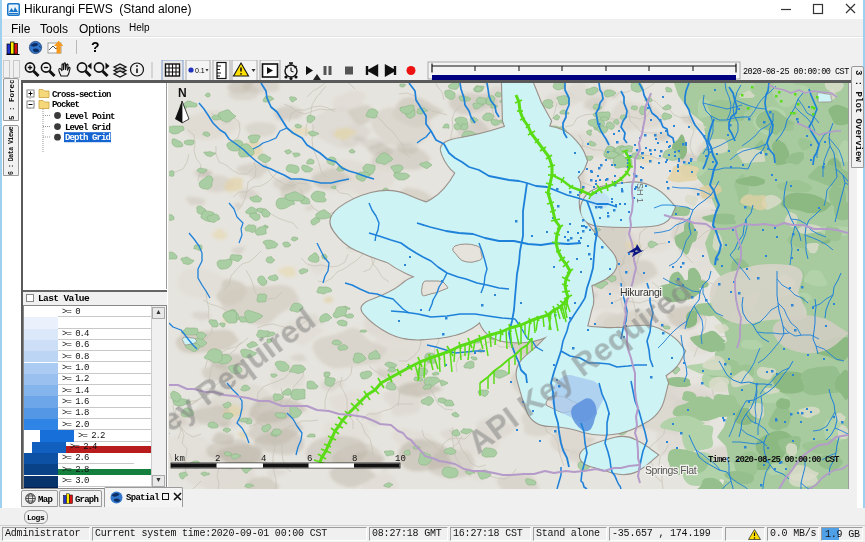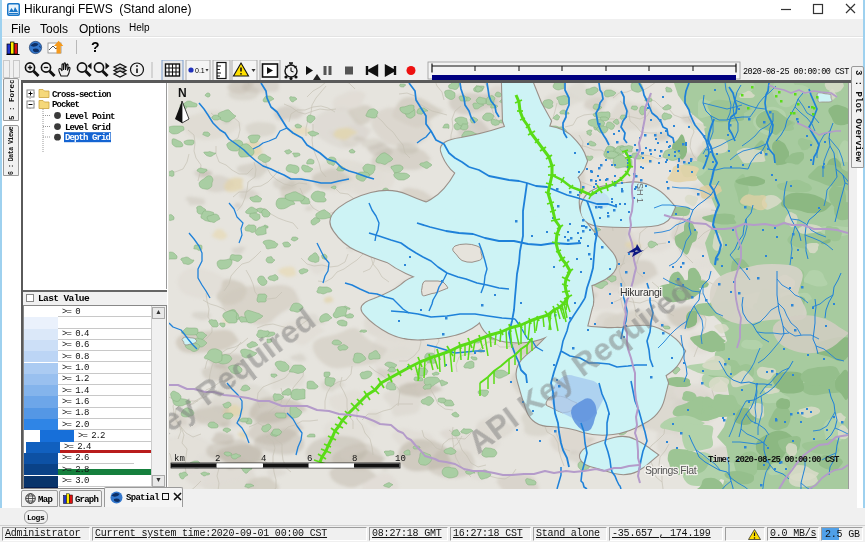--- a/index.html
+++ b/index.html
@@ -1,19 +1,19 @@
 <!DOCTYPE html>
 <html><head><meta charset="utf-8"><style>
 * { margin:0; padding:0; box-sizing:border-box; }
 html,body { width:865px; height:542px; overflow:hidden; background:#fff;
   font-family:"Liberation Sans",sans-serif; }
 .abs { position:absolute; }
 .cell { position:absolute; top:527px; height:14px; background:#f0f0f0;
   border:1px solid; border-color:#9d9d9d #fff #fff #9d9d9d;
-  font:10px "Liberation Mono",monospace; letter-spacing:-0.2px; color:#111; padding:0 0 0 2px; white-space:nowrap; overflow:hidden;text-decoration:underline;}
+  font:10px "Liberation Mono",monospace; letter-spacing:-0.2px; color:#111; padding:0 0 0 2px; white-space:nowrap; overflow:hidden;}
 .vtab { position:absolute; background:#f1f1f1; border:1px solid #9a9a9a; border-radius:2px 2px 0 0; overflow:hidden; }
 .vtxt { font:bold 9px "Liberation Mono",monospace; color:#111; white-space:nowrap; }
 </style></head>
 <body>
 
 <div class="abs" style="left:0;top:0;width:2px;height:542px;background:#9ed1ef"></div>
 <div class="abs" style="left:863px;top:0;width:2px;height:542px;background:#9ed1ef"></div>
 <div class="abs" style="left:0;top:540px;width:865px;height:2px;background:#9ed1ef"></div>
 
 <div class="abs" style="left:2px;top:0;width:861px;height:19px;background:#fff"></div>
@@ -263,21 +263,21 @@
         <div style="position:absolute;left:38px;top:0.5px;font:9px 'Liberation Mono',monospace;letter-spacing:-1px;color:#111">&gt;= 1.8</div>
       </div>
       <div style="position:absolute;left:0;top:113.0px;width:127px;height:11.3px;border-bottom:1px solid #c8c8c8;background:#fff">
         <div style="position:absolute;left:0;top:0;width:34px;height:11.3px;background:#2f85e6"></div>
         <div style="position:absolute;left:38px;top:0.5px;font:9px 'Liberation Mono',monospace;letter-spacing:-1px;color:#111">&gt;= 2.0</div>
       </div>
       <div style="position:absolute;left:16px;top:124.3px;width:127px;height:11.3px;border-bottom:1px solid #c8c8c8;background:#fff">
         <div style="position:absolute;left:0;top:0;width:34px;height:11.3px;background:#176fd9"></div>
         <div style="position:absolute;left:38px;top:0.5px;font:9px 'Liberation Mono',monospace;letter-spacing:-1px;color:#111">&gt;= 2.2</div>
       </div>
-      <div style="position:absolute;left:2px;top:135.6px;width:143px;height:11.3px;border-bottom:3px solid #b91c1c;background:#fff">
+      <div style="position:absolute;left:8px;top:135.6px;width:143px;height:11.3px;border-bottom:7px solid #b91c1c;background:#fff">
         <div style="position:absolute;left:0;top:0;width:34px;height:11.3px;background:#1160bf"></div>
         <div style="position:absolute;left:38px;top:0.5px;font:9px 'Liberation Mono',monospace;letter-spacing:-1px;color:#111">&gt;= 2.4</div>
       </div>
       <div style="position:absolute;left:0;top:146.9px;width:110px;height:11.3px;border-bottom:1px solid #c8c8c8;background:#fff">
         <div style="position:absolute;left:0;top:0;width:34px;height:11.3px;background:#0d51a4"></div>
         <div style="position:absolute;left:38px;top:0.5px;font:9px 'Liberation Mono',monospace;letter-spacing:-1px;color:#111">&gt;= 2.6</div>
       </div>
       <div style="position:absolute;left:0;top:158.2px;width:127px;height:11.3px;border-bottom:6px solid #15803d;background:#fff">
         <div style="position:absolute;left:0;top:0;width:34px;height:11.3px;background:#0a4287"></div>
         <div style="position:absolute;left:38px;top:0.5px;font:9px 'Liberation Mono',monospace;letter-spacing:-1px;color:#111">&gt;= 2.8</div>
@@ -1846,14 +1846,14 @@
 <div class="cell" style="left:725px;width:40px">
   <svg style="position:absolute;left:22px;top:1px" width="13" height="11" viewBox="0 0 13 11">
       <path d="M6.5,0.5 L12.5,10.5 L0.5,10.5 Z" fill="#ffe000" stroke="#333" stroke-width="0.8"></path>
       <path d="M6.5,3.5 v3.5" stroke="#111" stroke-width="1.2"></path>
       <circle cx="6.5" cy="9" r="0.8" fill="#111"></circle>
     </svg>
 </div>
 <div class="cell" style="left:767px;width:52px">0.0 MB/s</div>
 <div class="cell" style="left:821px;width:42px">
     <div style="position:absolute;left:0;top:0;width:17px;height:12px;background:#50a0e8"></div>
-    <div style="position:absolute;left:3px;top:1px">2.5 GB</div>
+    <div style="position:absolute;left:3px;top:1px">1.9 GB</div>
   </div>
 
 </body></html>

